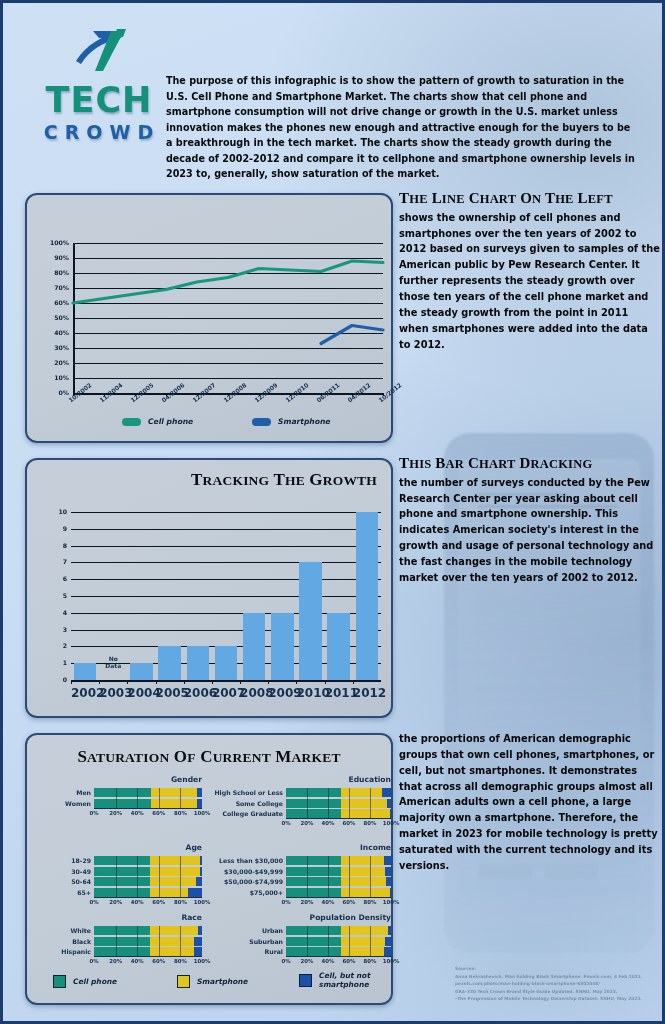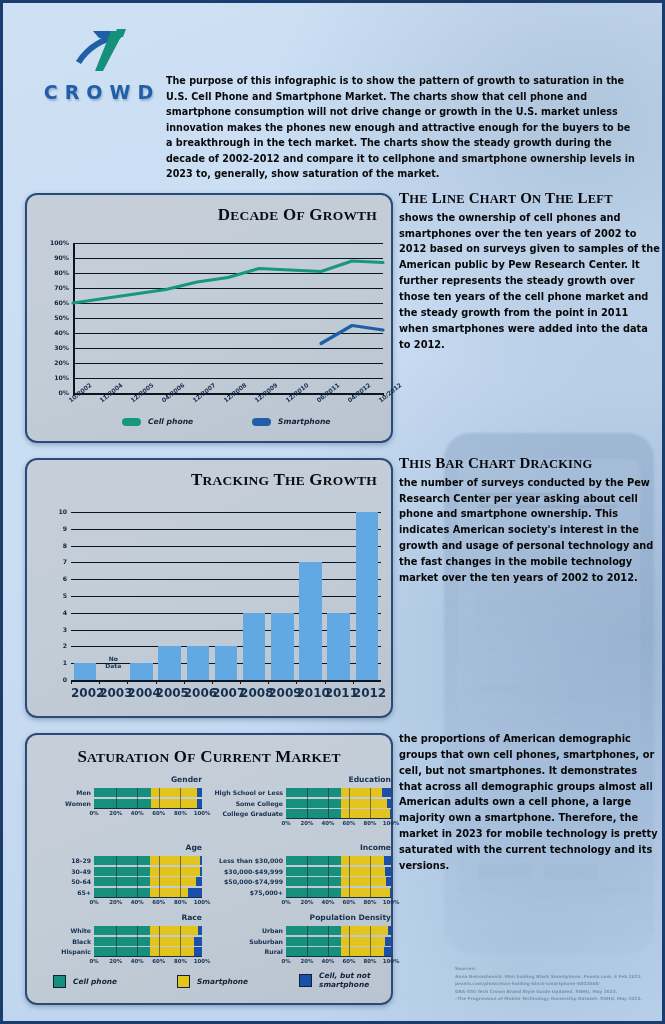--- a/index.html
+++ b/index.html
@@ -169,29 +169,29 @@
 
   <div id="header">
 
     <div class="logo-wrap">
       <svg class="logo-mark" viewBox="0 0 62 52">
         <path d="M8 36 C18 20, 34 10, 54 7 L52 14 C34 17, 21 26, 13 39 Z" fill="#1f5fa8"></path>
         <path d="M25 6 L56 6 L53 13 L31 13 Z" fill="#1f5fa8"></path>
         <path d="M43 6 L56 6 L35 46 L27 46 Z" fill="#15907b"></path>
         <path d="M49 4 L58 4 L55 12 L46 12 Z" fill="#15907b"></path>
       </svg>
+      <div class="logo-tech">TECH</div>
       <div class="logo-crowd">CROWD</div>
     </div>
 
 
     <div class="intro">The purpose of this infographic is to show the pattern of growth to saturation in the U.S. Cell Phone and Smartphone Market.  The charts show that cell phone and smartphone consumption will not drive change or growth in the U.S. market unless innovation makes the phones new enough and attractive enough for the buyers to be a breakthrough in the tech market. The charts show the steady growth during the decade of 2002-2012 and compare it to cellphone and smartphone ownership levels in 2023 to, generally, show saturation of the market.</div>
   </div>
 
   <div class="panel" id="panel1" style="left:22px;top:190px;width:368px;height:250px;">
-    <div class="panel-title"><span id="pt1"><span>D</span><span class="sc">ECADE</span> <span>O</span><span class="sc">F</span> <span>G</span><span class="sc">ROWTH</span></span></div>
     <div class="lc-wrap" id="line-chart">
         <div class="axis-lbl" style="left:16px;top:194px;width:26px;text-align:right;">0%</div>
         <div class="axis-lbl" style="left:16px;top:179px;width:26px;text-align:right;">10%</div>
         <div style="position:absolute;left:46px;top:183px;width:310px;height:1px;background:#0b1522;"></div>
         <div class="axis-lbl" style="left:16px;top:164px;width:26px;text-align:right;">20%</div>
         <div style="position:absolute;left:46px;top:168px;width:310px;height:1px;background:#0b1522;"></div>
         <div class="axis-lbl" style="left:16px;top:149px;width:26px;text-align:right;">30%</div>
         <div style="position:absolute;left:46px;top:153px;width:310px;height:1px;background:#0b1522;"></div>
         <div class="axis-lbl" style="left:16px;top:134px;width:26px;text-align:right;">40%</div>
         <div style="position:absolute;left:46px;top:138px;width:310px;height:1px;background:#0b1522;"></div>

